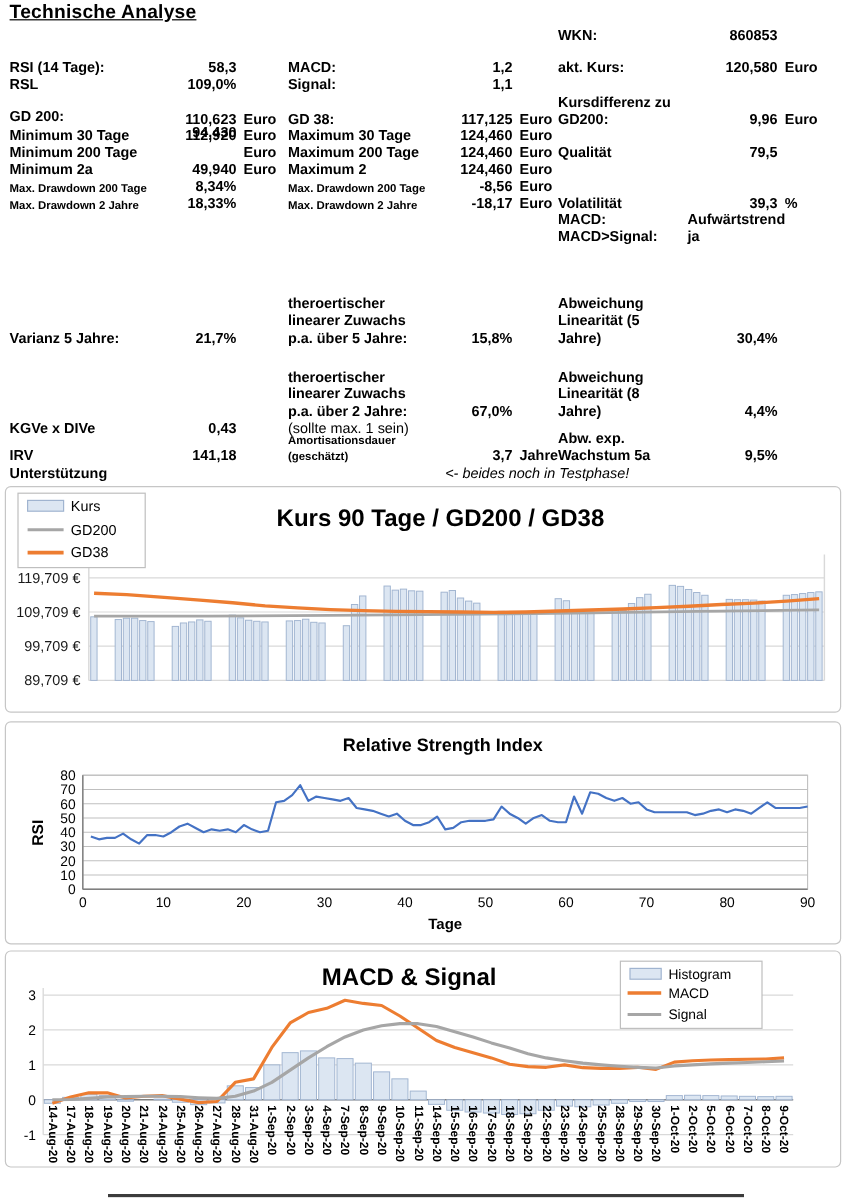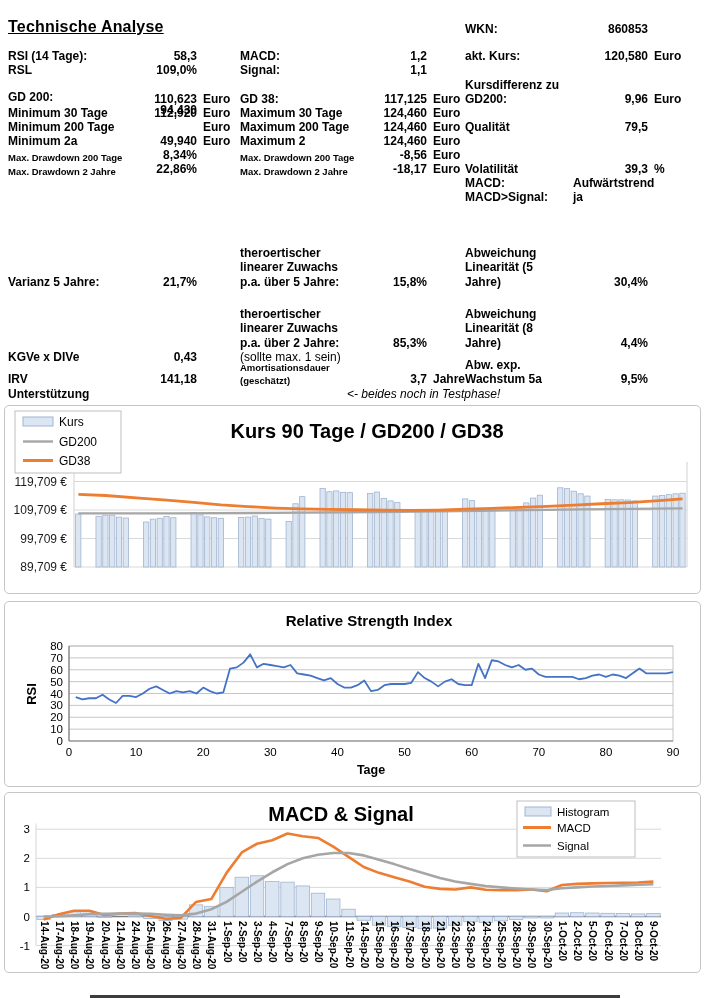--- a/index.html
+++ b/index.html
@@ -2,32 +2,32 @@
 <html><head>
 <meta charset="utf-8">
 <style>
   html,body{margin:0;padding:0;background:#fff;}
   .page{position:relative;width:706px;height:998px;background:#fff;overflow:hidden;
         font-family:"Liberation Sans",sans-serif;color:#000;}
   .c{position:absolute;font-size:12px;font-weight:bold;white-space:nowrap;line-height:13px;}
   .r{width:95px;text-align:right;}
   .sm{font-size:9.5px;}
   .nw{font-weight:normal;}
-  .it{font-weight:normal;font-style:italic;}
+  .it{font-weight:normal;font-style:italic;margin-left:24px;}
   .title{font-size:16px;text-decoration:underline;letter-spacing:.2px;}
   .chartbox{position:absolute;border:1.5px solid #c6c6c6;border-radius:5px;background:#fff;}
   svg text{font-family:"Liberation Sans",sans-serif;}
   .bottomrule{position:absolute;background:#3c3c3c;}
 </style>
 </head>
 <body>
 
 <div class="page">
 
-  <div class="c title" style="left:8px;top:20px">Technische Analyse</div>
+  <div class="c title" style="left:8px;top:4px">Technische Analyse</div>
 
   <div class="c" style="left:465px;top:23px">WKN:</div>
   <div class="c r" style="left:553px;top:23px">860853</div>
 
   <div class="c" style="left:8px;top:50px">RSI (14 Tage):</div>
   <div class="c r" style="left:102px;top:50px">58,3</div>
   <div class="c" style="left:240px;top:50px">MACD:</div>
   <div class="c r" style="left:332px;top:50px">1,2</div>
   <div class="c" style="left:465px;top:50px">akt. Kurs:</div>
   <div class="c r" style="left:553px;top:50px">120,580</div>
@@ -73,21 +73,21 @@
   <div class="c r" style="left:332px;top:135px">124,460</div>
   <div class="c" style="left:433px;top:135px">Euro</div>
 
   <div class="c sm" style="left:8px;top:151px">Max. Drawdown 200 Tage</div>
   <div class="c r" style="left:102px;top:149px">8,34%</div>
   <div class="c sm" style="left:240px;top:151px">Max. Drawdown 200 Tage</div>
   <div class="c r" style="left:332px;top:149px">-8,56</div>
   <div class="c" style="left:433px;top:149px">Euro</div>
 
   <div class="c sm" style="left:8px;top:165px">Max. Drawdown 2 Jahre</div>
-  <div class="c r" style="left:102px;top:163px">22,86%</div>
+  <div class="c r" style="left:102px;top:163px">18,33%</div>
   <div class="c sm" style="left:240px;top:165px">Max. Drawdown 2 Jahre</div>
   <div class="c r" style="left:332px;top:163px">-18,17</div>
   <div class="c" style="left:433px;top:163px">Euro</div>
   <div class="c" style="left:465px;top:163px">Volatilität</div>
   <div class="c r" style="left:553px;top:163px">39,3</div>
   <div class="c" style="left:654px;top:163px">%</div>
 
   <div class="c" style="left:465px;top:177px">MACD:</div>
   <div class="c" style="left:573px;top:177px">Aufwärtstrend</div>
   <div class="c" style="left:465px;top:191px">MACD&gt;Signal:</div>
@@ -102,21 +102,21 @@
   <div class="c" style="left:240px;top:276px">p.a. über 5 Jahre:</div>
   <div class="c r" style="left:332px;top:276px">15,8%</div>
   <div class="c" style="left:465px;top:276px">Jahre)</div>
   <div class="c r" style="left:553px;top:276px">30,4%</div>
 
   <div class="c" style="left:240px;top:308px">theroertischer</div>
   <div class="c" style="left:465px;top:308px">Abweichung</div>
   <div class="c" style="left:240px;top:322px">linearer Zuwachs</div>
   <div class="c" style="left:465px;top:322px">Linearität (8</div>
   <div class="c" style="left:240px;top:337px">p.a. über 2 Jahre:</div>
-  <div class="c r" style="left:332px;top:337px">85,3%</div>
+  <div class="c r" style="left:332px;top:337px">67,0%</div>
   <div class="c" style="left:465px;top:337px">Jahre)</div>
   <div class="c r" style="left:553px;top:337px">4,4%</div>
   <div class="c" style="left:8px;top:351px">KGVe x DIVe</div>
   <div class="c r" style="left:102px;top:351px">0,43</div>
   <div class="c nw" style="left:240px;top:351px">(sollte max. 1 sein)</div>
 
   <div class="c sm" style="left:240px;top:361px">Amortisationsdauer</div>
   <div class="c" style="left:465px;top:359px">Abw. exp.</div>
   <div class="c" style="left:8px;top:373px">IRV</div>
   <div class="c r" style="left:102px;top:373px">141,18</div>

